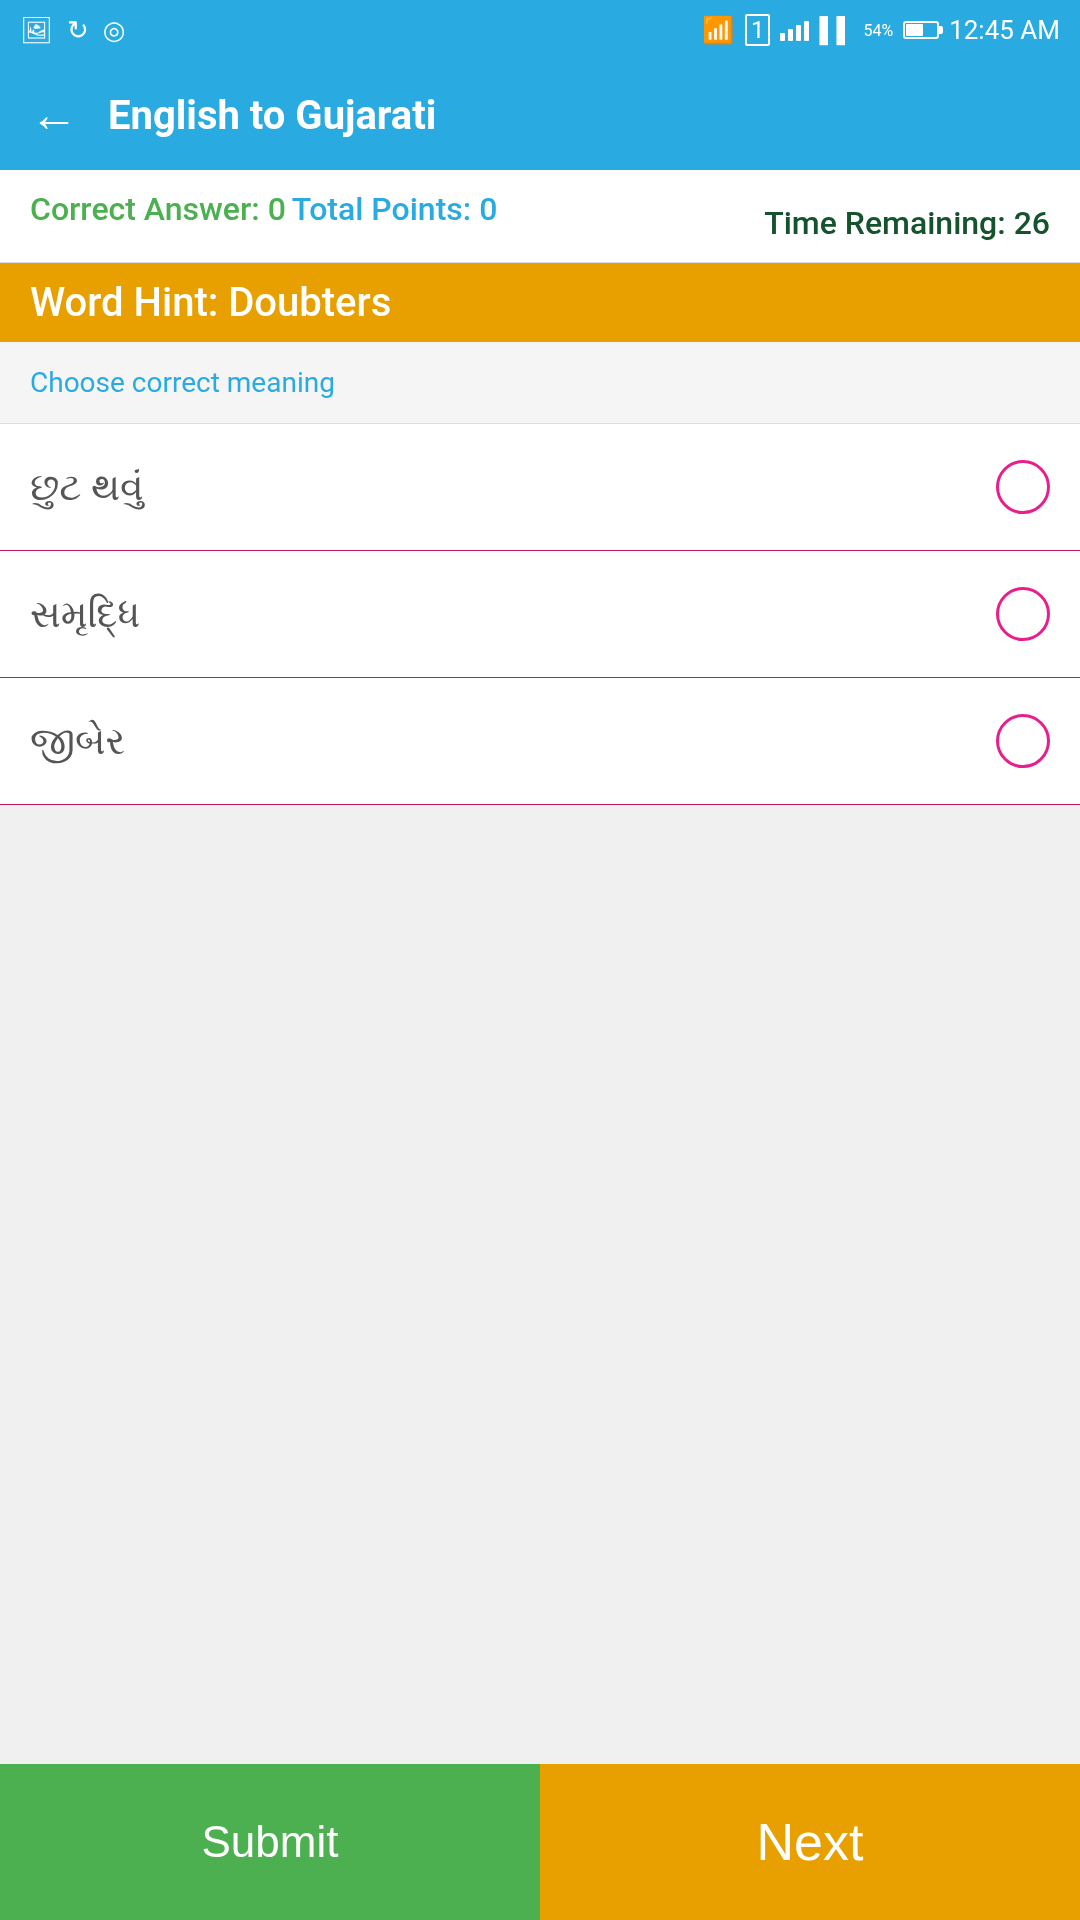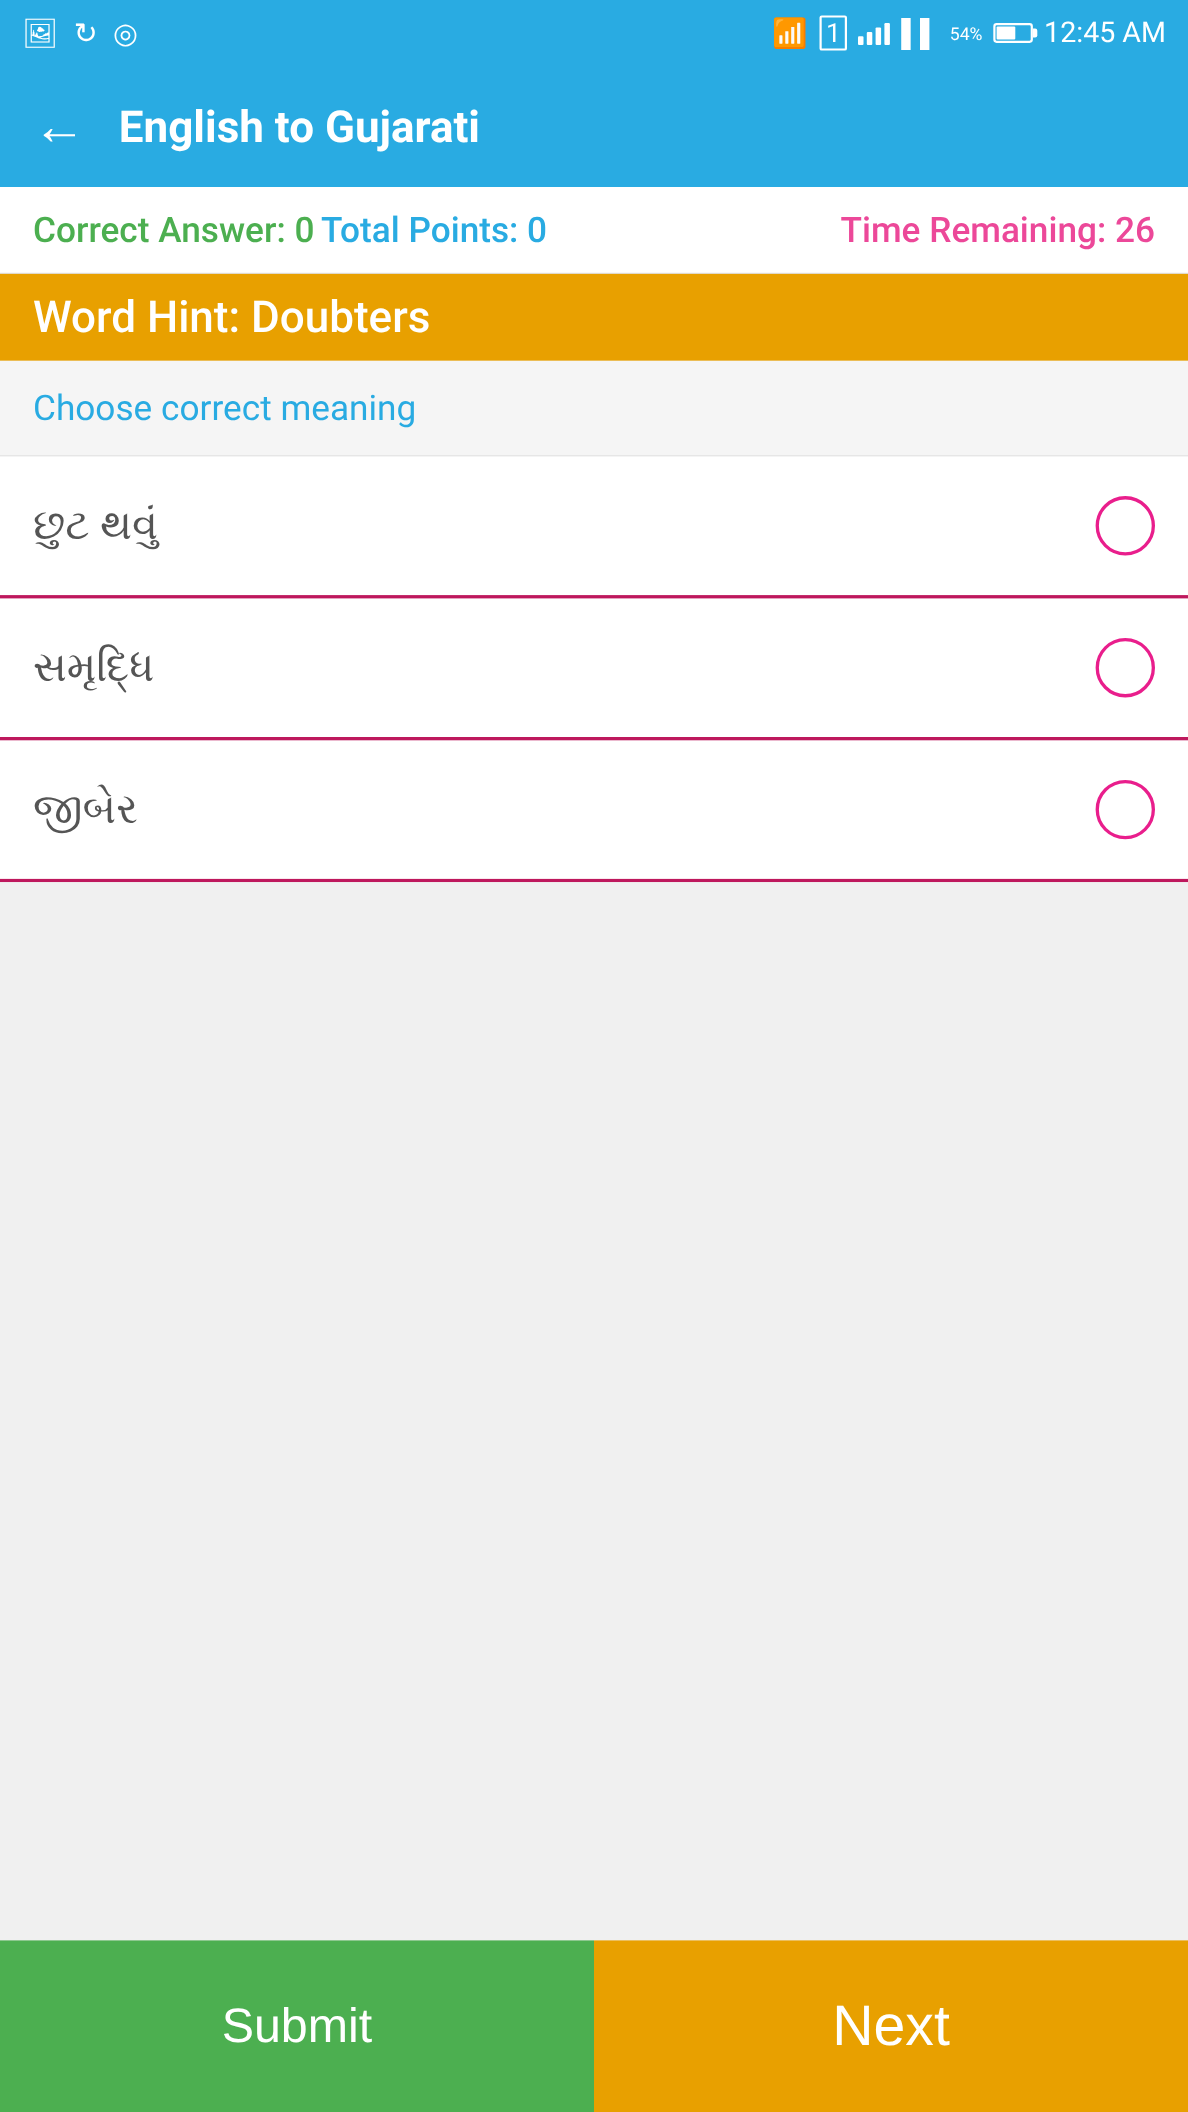--- a/index.html
+++ b/index.html
@@ -99,23 +99,24 @@
       font-weight: 500;
     }
 
     .incorrect-answer {
       color: #f44336;
       font-size: 32px;
       font-weight: 500;
     }
 
     .time-remaining {
-      color: #ec4899;
+      color: #14532d;
       font-size: 32px;
       font-weight: 500;
+      margin-top: 14px;
     }
 
     
     .word-hint-banner {
       width: 100%;
       background: #e8a000;
       padding: 16px 30px;
     }
 
     .word-hint-text {
@@ -127,37 +128,37 @@
     
     .choose-meaning {
       width: 100%;
       background: #f5f5f5;
       padding: 24px 30px;
       border-bottom: 1px solid #ddd;
     }
 
     .choose-meaning-text {
       color: #29abe2;
-      font-size: 32px;
+      font-size: 28px;
       font-weight: 400;
     }
 
     
     .options-list {
       width: 100%;
       background: white;
     }
 
     .option-item {
       width: 100%;
       display: flex;
       align-items: center;
       justify-content: space-between;
       padding: 36px 30px;
-      border-bottom: 3px solid #be185d;
+      border-bottom: 1px solid #be185d;
       cursor: pointer;
     }
 
     .option-text {
       color: #555;
       font-size: 38px;
     }
 
     .radio-circle {
       width: 54px;

